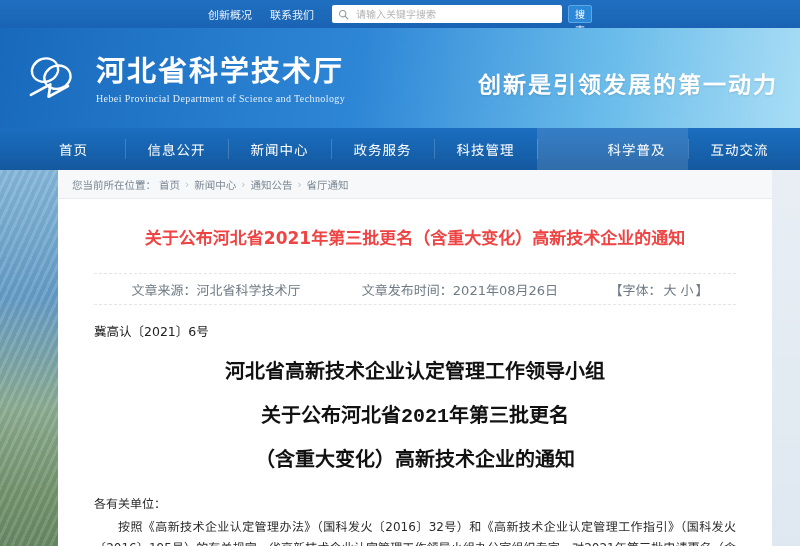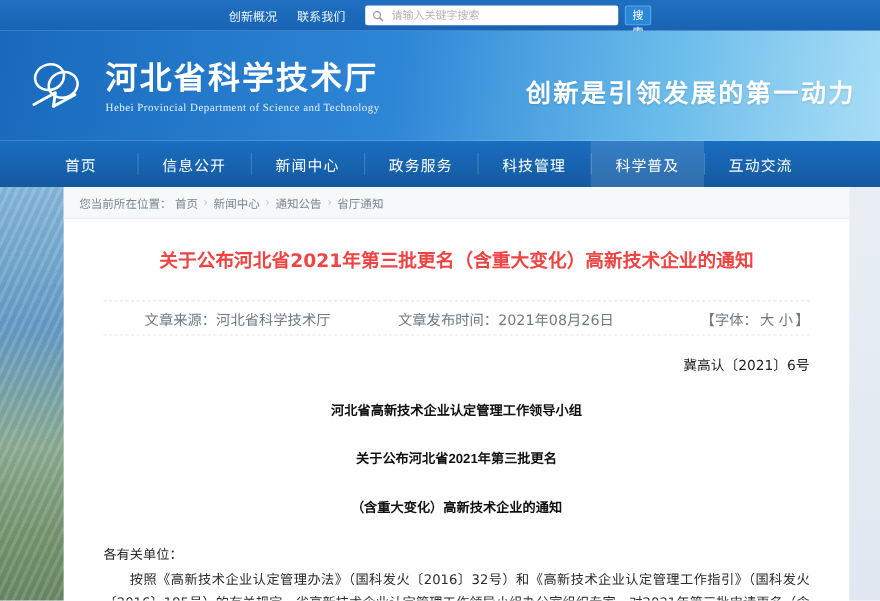--- a/index.html
+++ b/index.html
@@ -153,21 +153,21 @@
     position: relative;
     font-family: "DejaVu Sans", sans-serif;
   }
   .nav-item + .nav-item:before {
     content: "";
     position: absolute;
     left: 0; top: 11px; bottom: 11px;
     width: 1px;
     background: rgba(255,255,255,.18);
   }
-  .nav-item.active { background: rgba(255,255,255,.12); }
+  .nav-item.active { background: rgba(255,255,255,.12); padding-left: 48px; }
 
   
   .page {
     position: relative;
     height: 456px;
     background: #f2f5f8;
     overflow: hidden;
   }
   
   .bg-left {
@@ -236,38 +236,38 @@
     border-bottom: 1px dashed #e2e6ea;
     height: 30px;
     display: flex;
     align-items: center;
     font-size: 13px;
     color: #6e7a85;
     font-family: "DejaVu Sans", sans-serif;
   }
   .meta .m1 { width: 38%; text-align: center; }
   .meta .m2 { width: 38%; text-align: center; }
-  .meta .m3 { width: 24%; text-align: right; }
+  .meta .m3 { width: 24%; text-align: center; }
   .meta .fs-btn { cursor: pointer; margin: 0 2px; }
 
   .doc-number {
-    text-align: right;
+    text-align: left;
     margin-top: 16px;
     font-size: 12.5px;
     color: #222;
     font-family: "DejaVu Sans", sans-serif;
   }
   .doc-head {
     text-align: center;
-    font-size: 12px;
+    font-size: 20px;
     font-weight: bold;
     color: #111;
     margin-top: 18px;
     line-height: 30px;
-    font-family: Liberation Sans, sans-serif;
+    font-family: Liberation Mono, monospace;
   }
   .doc-head.l2 { margin-top: 14px; }
   .doc-head.l3 { margin-top: 14px; }
 
   .body-text {
     margin-top: 18px;
     font-size: 12px;
     line-height: 21px;
     color: #2b2b2b;
     text-align: justify;

